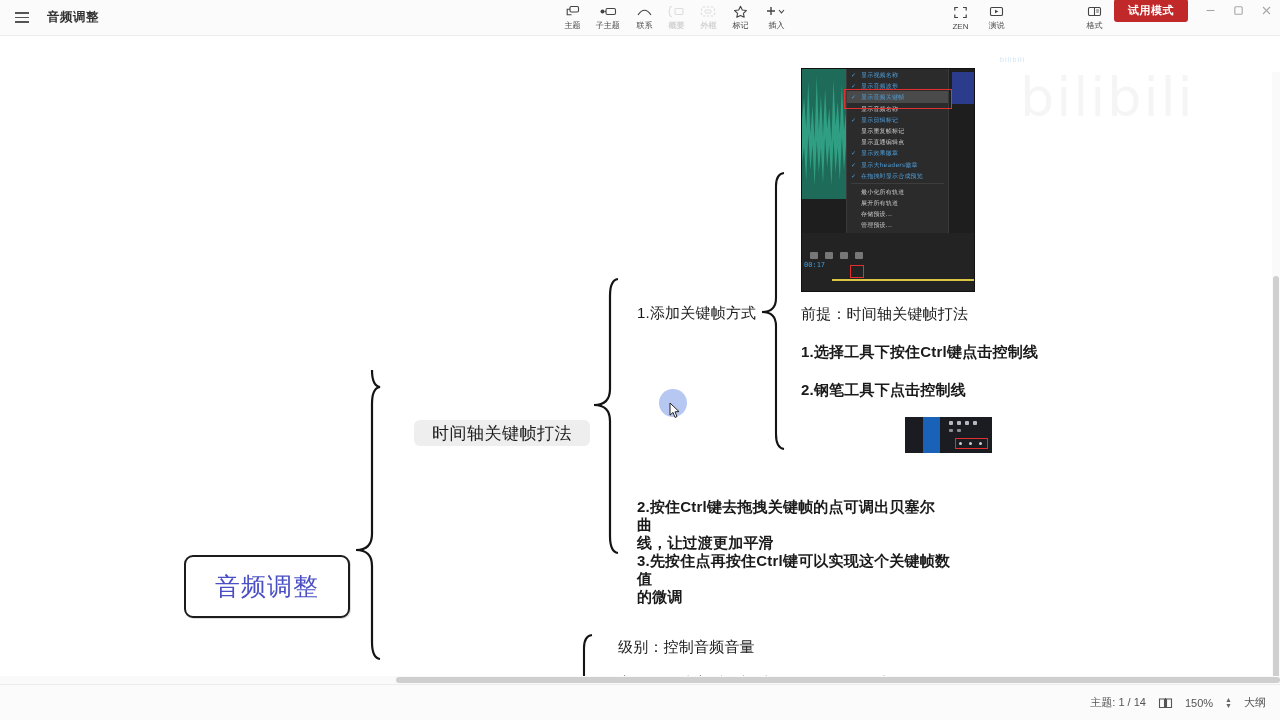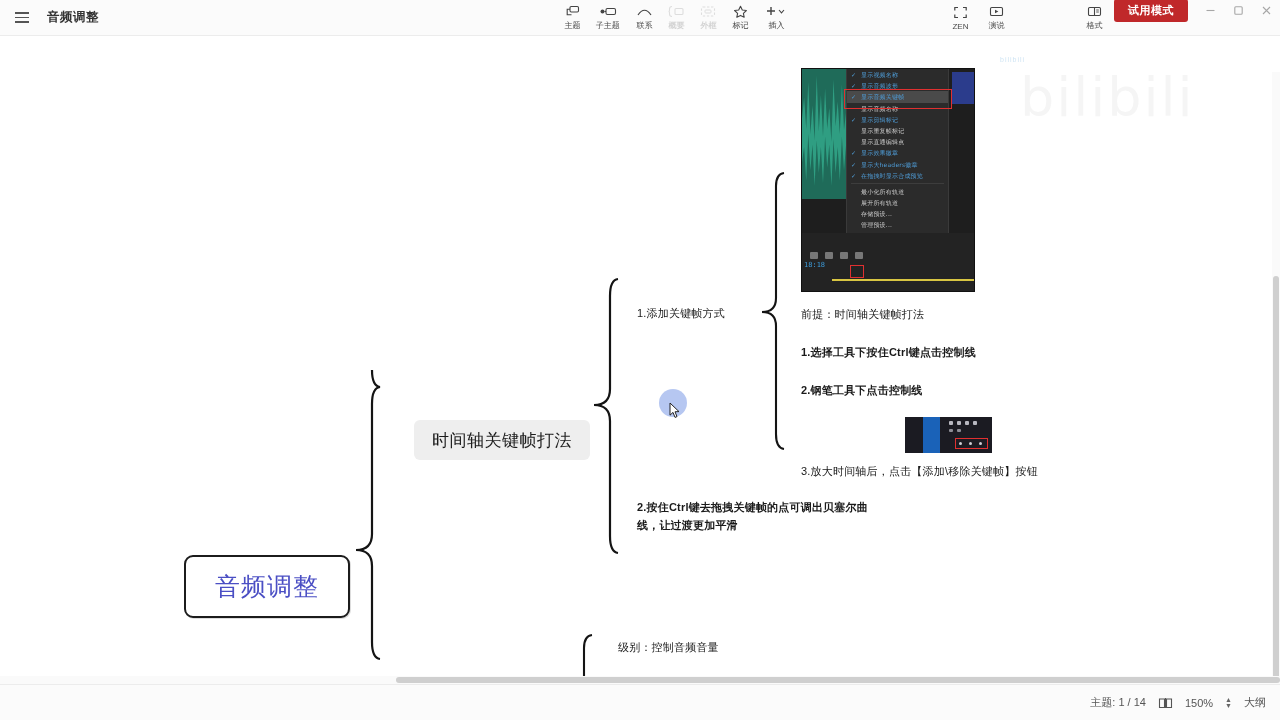--- a/index.html
+++ b/index.html
@@ -72,27 +72,27 @@
   .node { position: absolute; white-space: pre-wrap; }
   .node-root {
     left: 184px; top: 519px; width: 166px; height: 63px;
     border: 2.5px solid #1c1c1c; border-radius: 9px; background: #fff;
     display: flex; align-items: center; justify-content: center;
     box-shadow: 1px 1px 0 0 #ddd;
   }
   .node-root .t { font-size: 25px; color: #4b4fc4; letter-spacing: 1px; }
 
   .node-l2 {
-    left: 414px; top: 384px; width: 176px; height: 40px;
+    left: 414px; top: 384px; width: 176px; height: 26px;
     background: #eeeeee; border-radius: 6px;
     display: flex; align-items: center; justify-content: center;
   }
   .node-l2 .t { font-size: 17px; color: #1c1c1c; letter-spacing: .5px; }
 
-  .txt { font-size: 11px; color: #1a1a1a; line-height: 18px; letter-spacing: .2px; }
+  .txt { font-size: 15px; color: #1a1a1a; line-height: 18px; letter-spacing: .2px; }
   .txt-b { font-weight: bold; }
 
   .n-add     { left: 637px; top: 268px; }
   .n-pre     { left: 801px; top: 269px; }
   .n-s1      { left: 801px; top: 307px; }
   .n-s2      { left: 801px; top: 345px; }
   .n-s3      { left: 801px; top: 426px; }
   .n-t2      { left: 637px; top: 462px; width: 310px; }
   .n-t3      { left: 637px; top: 516px; width: 315px; }
   .n-lv      { left: 618px; top: 602px; }
@@ -372,43 +372,44 @@
       <div class="ghost" style="left:89px; top:188px;">混合器</div>
       <div class="ghost" style="left:150px; top:186px; color:#d8d8d8;">插值</div>
 
       <div class="shot1-bot">
         <div class="icnrow">
             <i></i>
             <i></i>
             <i></i>
             <i></i>
           </div>
-        <div class="tc">18:18</div>
+        <div class="tc">00:17</div>
         <div class="redbox2"></div>
         <div class="yellowbar"></div>
       </div>
     </div>
 
     <div class="node node-root">
       <span class="t">音频调整</span>
     </div>
 
     <div class="node node-l2">
       <span class="t">时间轴关键帧打法</span>
     </div>
 
     <div class="node txt n-add">1.添加关键帧方式</div>
 
     <div class="node txt n-pre">前提：时间轴关键帧打法</div>
     <div class="node txt txt-b n-s1">1.选择工具下按住Ctrl键点击控制线</div>
     <div class="node txt txt-b n-s2">2.钢笔工具下点击控制线</div>
-    <div class="node txt n-s3">3.放大时间轴后，点击【添加\移除关键帧】按钮</div>
 
     <div class="node txt txt-b n-t2">2.按住Ctrl键去拖拽关键帧的点可调出贝塞尔曲
 线，让过渡更加平滑</div>
+    <div class="node txt txt-b n-t3">3.先按住点再按住Ctrl键可以实现这个关键帧数值
+的微调</div>
 
     <div class="node txt n-lv">级别：控制音频音量</div>
     <div class="node txt n-bp">旁路：勾选之后可暂时使级别下的调整失效</div>
 
     <div class="shot2">
       <div class="s2-blue"></div>
       <div class="s2-dots">
           <i></i>
           <i></i>
           <i></i>

